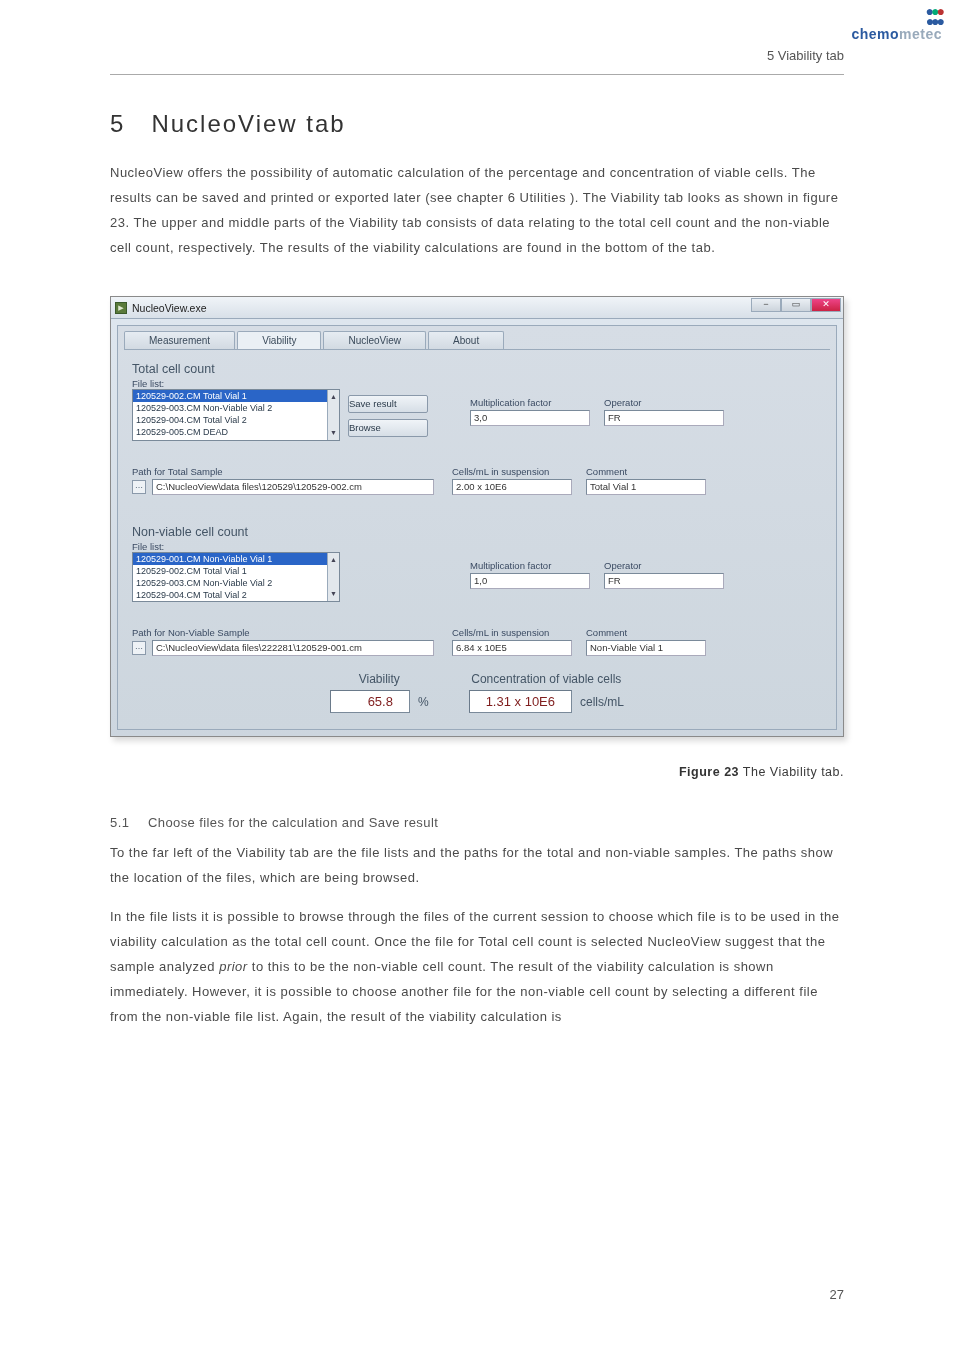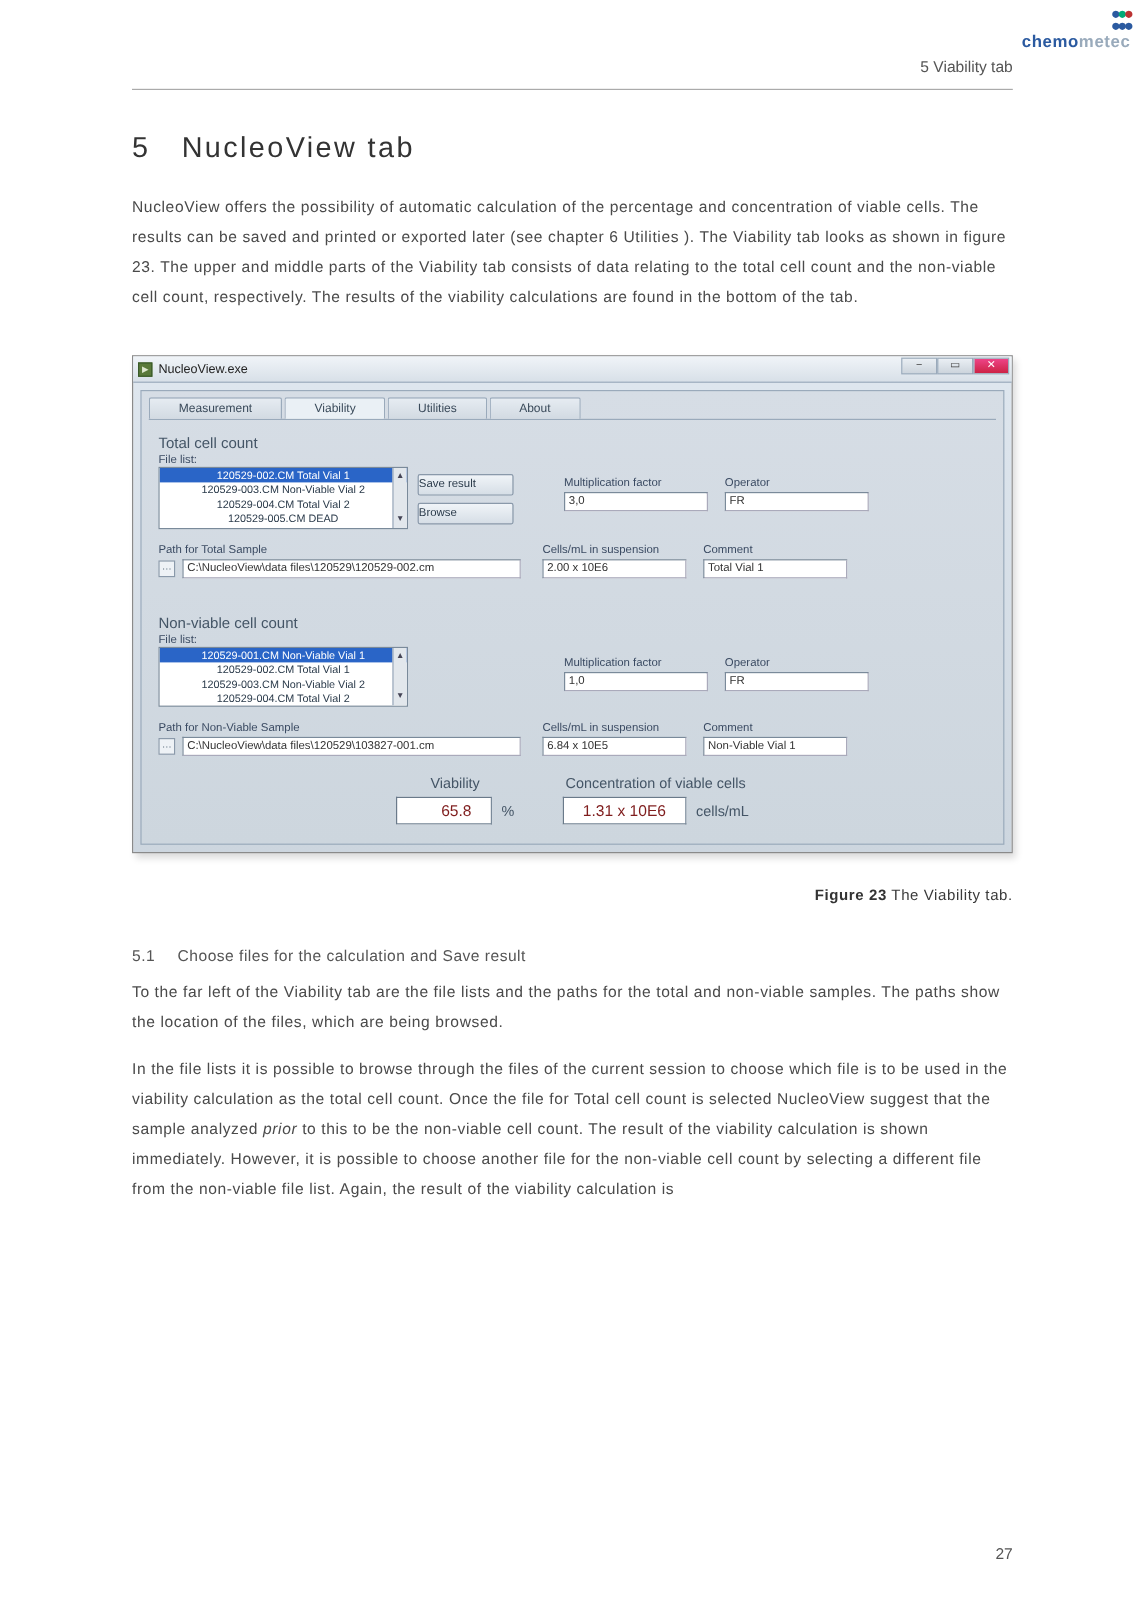--- a/index.html
+++ b/index.html
@@ -32,21 +32,21 @@
   .tab { background: linear-gradient(#e6ecf2,#d2dae2); border: 1px solid #9aaabb; border-bottom: none; padding: 3px 24px; font-size: 10px; color: #3a4a5a; border-radius: 2px 2px 0 0; }
   .tab.active { background: #eaf0f5; }
   .panelline { height: 1px; background: #9aaabb; margin: 0 6px; }
 
   .section { padding: 6px 10px 0 14px; position: relative; }
   .section-title { font-size: 12.5px; color: #445566; margin: 6px 0 2px 0; }
   .lbl { font-size: 9.5px; color: #3a4a62; }
   .row { display: flex; align-items: flex-start; gap: 8px; }
 
   .filelist { width: 208px; height: 52px; border: 1px solid #7a8a9a; background: #fff; overflow: hidden; position: relative; font-size: 9px; line-height: 12px; color:#2a3a4a; }
-  .filelist .item { padding: 0 3px; white-space: nowrap; text-align: center; }
+  .filelist .item { padding: 0 3px; white-space: nowrap; }
   .filelist .item.sel { background: #2a65c7; color: #fff; }
   .filelist .scroll { position: absolute; right: 0; top: 0; width: 12px; height: 100%; background: #e2e7ec; border-left: 1px solid #9aaabb; display:flex; flex-direction:column; justify-content:space-between; align-items:center; font-size:7px; color:#445; padding:1px 0; }
 
   .btn { width: 80px; height: 18px; background: linear-gradient(#f0f4f8,#d6dee6); border: 1px solid #8a99aa; font-size: 9.5px; color: #2a3a4a; text-align: left; line-height: 16px; border-radius: 2px; }
   .btncol { display: flex; flex-direction: column; gap: 6px; margin-top: 6px; }
 
   .field { height: 16px; background: #fff; border: 1px solid #7a8a9a; border-right-color:#aab; border-bottom-color:#aab; padding: 1px 3px; font-size: 9.5px; color: #333; }
   .rcol { display: flex; flex-direction: column; gap: 2px;}
   .rgrid { display: grid; grid-template-columns: 120px 120px; column-gap: 14px; row-gap: 4px; margin-top: 8px; align-items: end; }
 
@@ -56,21 +56,21 @@
   .brand .txt { font-size: 14px; font-weight: 700; letter-spacing: 0.5px; }
   .brand .txt .c1{ color:#2b5aa0;text-align:right;} .brand .txt .c2{ color:#9ab; }
 
   .results { margin: 16px 14px 6px 14px; display: flex; gap: 40px; justify-content: center; }
   .resblock { text-align: center; }
   .restitle { font-size: 12px; color: #445566; margin-bottom: 4px; }
   .resbox { display: inline-block; background: #fff; border: 1px solid #7a8a9a; border-top-color:#6a7a8a; border-left-color:#6a7a8a; padding: 3px 16px; font-size: 13px; color: #7f1d1d; min-width: 80px; text-align: right; }
   .resunit { font-size: 12px; color: #445566; margin-left: 6px; }
   .resrow { display:flex; align-items:center; justify-content:center; gap:2px; }
 
-  .path-row { display:flex; flex-direction:column; gap:2px; margin-top:6px;}
+  .path-row { display:flex; flex-direction:column; gap:2px; margin-top:19px;}
   .pathline { display:flex; gap:6px; align-items:center;}
   .pathicon { width:14px; height:14px; background:#eef2f6; border:1px solid #8a99aa; display:flex; align-items:center; justify-content:center; font-size:8px; color:#567; }
   .pathfield { width: 282px; }
 
   .midpad { height: 18px; }
 </style>
 </head>
 <body>
 
 <div class="page">
@@ -93,21 +93,21 @@
           <div class="winbtn">−</div>
           <div class="winbtn">▭</div>
           <div class="winbtn close">✕</div>
         </div>
       </div>
 
       <div class="inner">
         <div class="tabs">
           <div class="tab">Measurement</div>
           <div class="tab active">Viability</div>
-          <div class="tab">Utilities</div>
+          <div class="tab">NucleoView</div>
           <div class="tab">About</div>
         </div>
         <div class="panelline"></div>
 
         <div class="brand">
           <div class="dots">●<span class="g">●</span><span class="r">●</span><br>●●●</div>
           <div class="txt"><span class="c1">chemo</span><span class="c2">metec</span></div>
         </div>
 
         <div class="section">
@@ -194,21 +194,21 @@
                   <div class="field">FR</div>
                 </div>
             </div>
           </div>
 
           <div class="row" style="gap:18px; margin-top:6px; align-items:flex-end;">
             <div class="path-row">
               <div class="lbl">Path for Non-Viable Sample</div>
               <div class="pathline">
                 <div class="pathicon">⋯</div>
-                <div class="field pathfield">C:\NucleoView\data files\120529\103827-001.cm</div>
+                <div class="field pathfield">C:\NucleoView\data files\222281\120529-001.cm</div>
               </div>
             </div>
             <div class="rgrid" style="margin-top:0;">
               <div class="rcol">
                   <div class="lbl">Cells/mL in suspension</div>
                   <div class="field">6.84 x 10E5</div>
                 </div>
               <div class="rcol">
                   <div class="lbl">Comment</div>
                   <div class="field">Non-Viable Vial 1</div>

